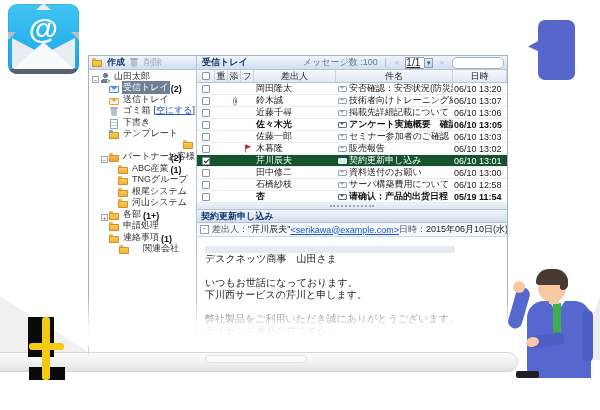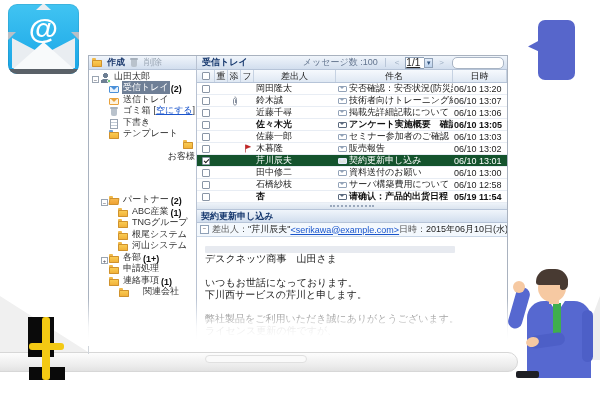--- a/index.html
+++ b/index.html
@@ -258,21 +258,21 @@
 
         </div>
 
         <div class="trow" style="padding-left: 12px; flex-direction: column;">
           <span class="texp"></span>
           <span class="ti ti-folder"></span>
           <span class="tlabel">お客様</span>
 
         </div>
 
-        <div class="trow" style="padding-left: 12px; margin-top: 43px;">
+        <div class="trow" style="padding-left: 12px;">
           <span class="texp"><span class="box">−</span></span>
           <span class="ti ti-folder-open"></span>
           <span class="tlabel">パートナー</span>
           <b class="tcount">(2)</b>
 
         </div>
 
         <div class="trow" style="padding-left: 21px;">
           <span class="texp"></span>
           <span class="ti ti-folder"></span>

